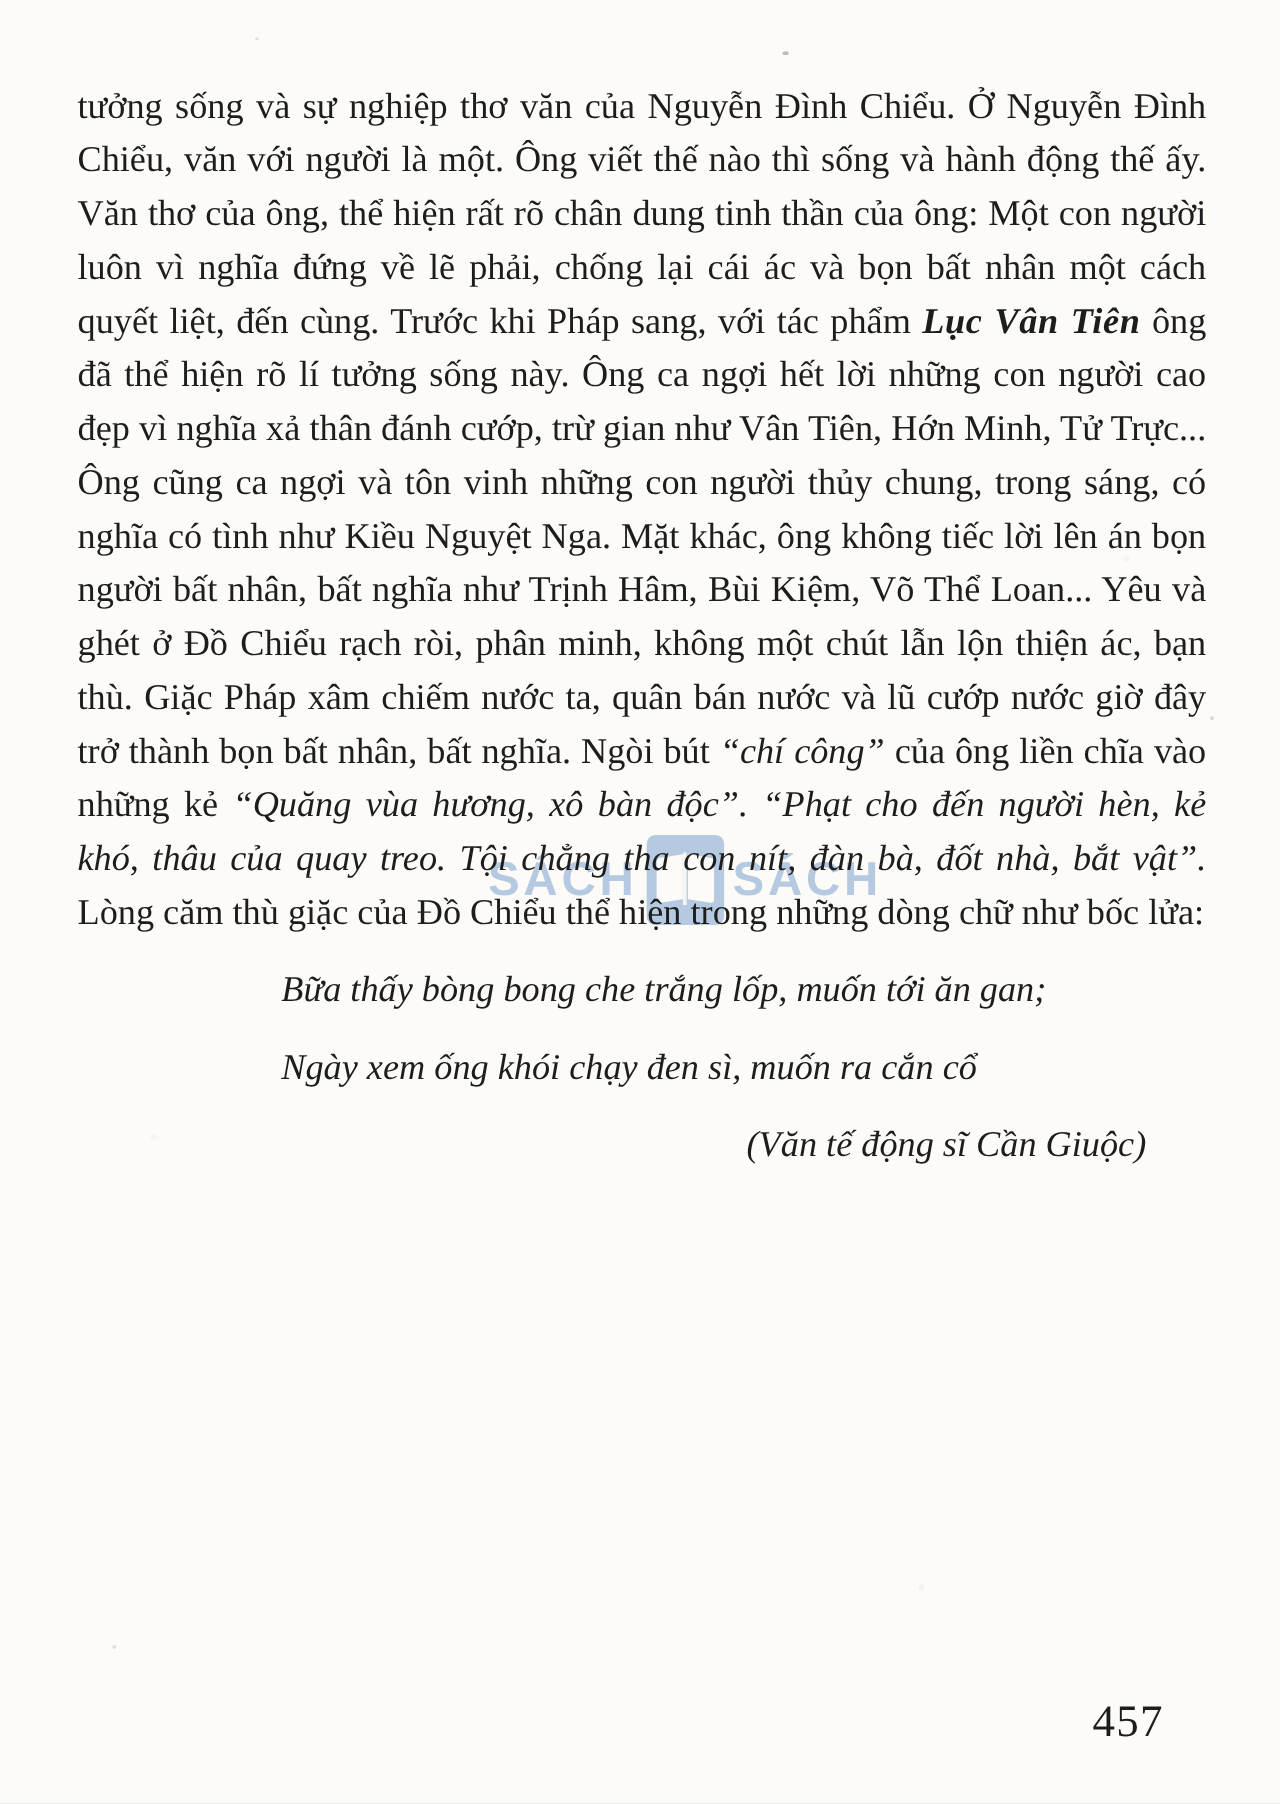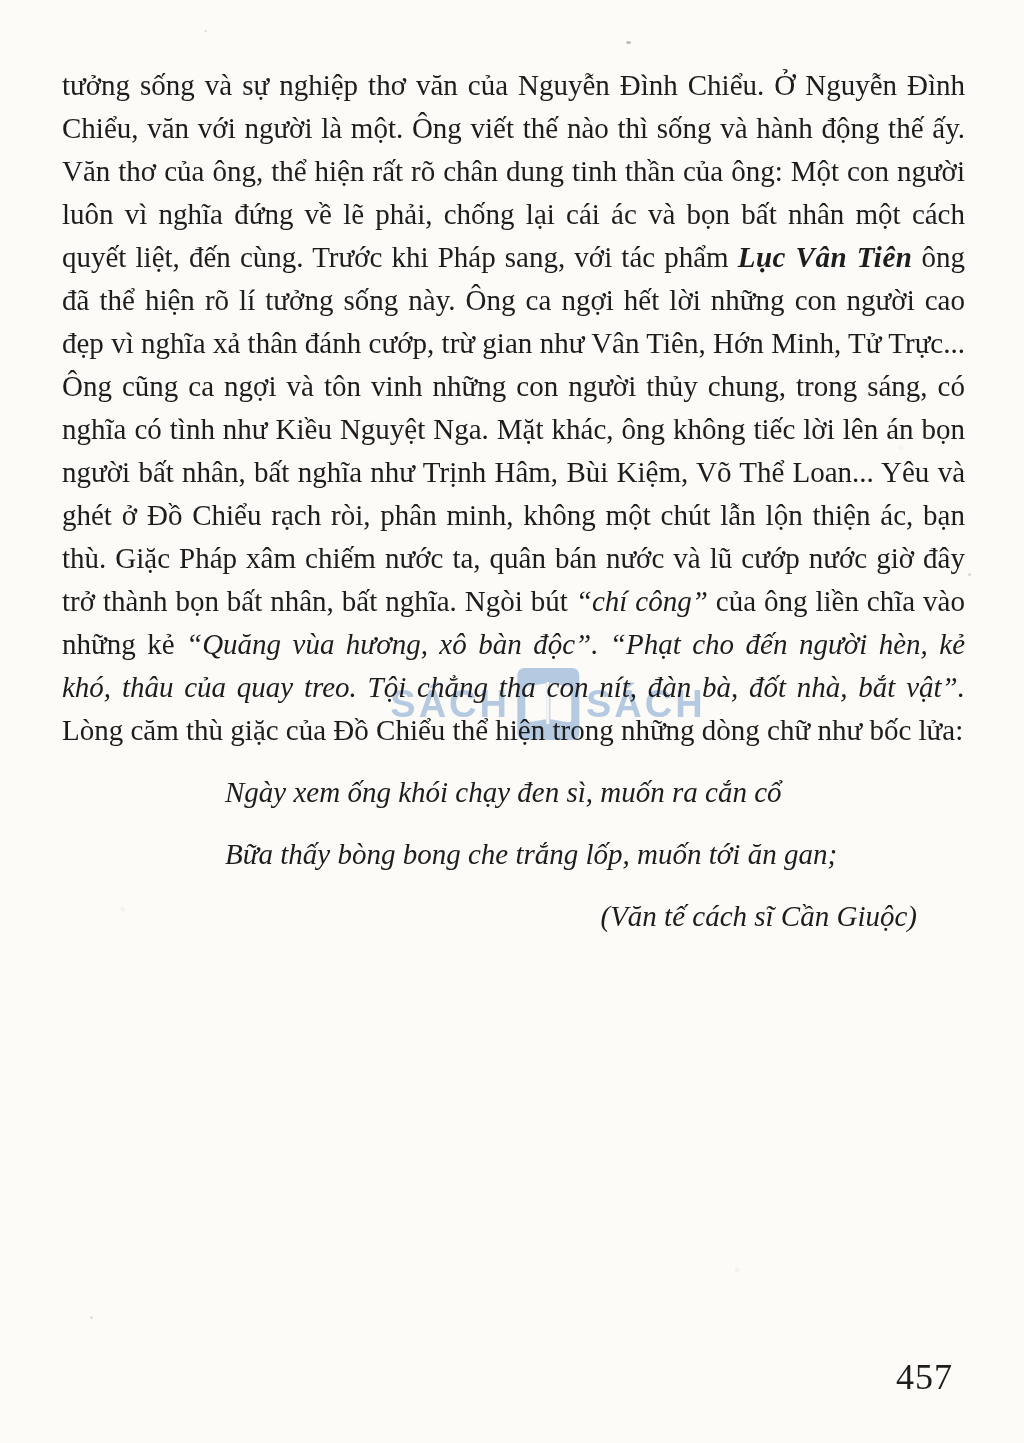--- a/index.html
+++ b/index.html
@@ -31,21 +31,21 @@
   .para.indent{text-indent:46px;margin-top:22px;}
   .seg-normal{font-style:normal;}
   .seg-italic{font-style:italic;}
   .seg-bold-italic{font-style:italic;font-weight:bold;letter-spacing:.5px;}
 
   .verse{margin-top:3px;}
   .verse-line{margin:19px 0 0 163px;font-style:italic;text-align:left;}
   .attribution{font-style:italic;text-align:right;padding-right:48px;margin-top:19px;}
 
   .page-number{
-    position:absolute;left:896px;top:1356px;
+    position:absolute;left:874px;top:1356px;
     font-size:36px;letter-spacing:1px;z-index:2;
   }
 
   
   .watermark{
     position:absolute;top:668px;left:548px;transform:translateX(-50%);
     display:flex;flex-direction:column;align-items:flex-end;
     font-family:"Liberation Sans", sans-serif;
     z-index:1;opacity:.8;user-select:none;
   }
@@ -72,24 +72,24 @@
           <span class="book-right"></span>
           <span class="book-spine"></span>
       </span>
       <span>SÁCH</span>
     </div>
   </div>
 
   <div class="body-text">
       <p class="para"><span class="seg-normal">tưởng sống và sự nghiệp thơ văn của Nguyễn Đình Chiểu. Ở Nguyễn Đình Chiểu, văn với người là một. Ông viết thế nào thì sống và hành động thế ấy. Văn thơ của ông, thể hiện rất rõ chân dung tinh thần của ông: Một con người luôn vì nghĩa đứng về lẽ phải, chống lại cái ác và bọn bất nhân một cách quyết liệt, đến cùng. Trước khi Pháp sang, với tác phẩm </span><span class="seg-bold-italic">Lục Vân Tiên</span><span class="seg-normal"> ông đã thể hiện rõ lí tưởng sống này. Ông ca ngợi hết lời những con người cao đẹp vì nghĩa xả thân đánh cướp, trừ gian như Vân Tiên, Hớn Minh, Tử Trực... Ông cũng ca ngợi và tôn vinh những con người thủy chung, trong sáng, có nghĩa có tình như Kiều Nguyệt Nga. Mặt khác, ông không tiếc lời lên án bọn người bất nhân, bất nghĩa như Trịnh Hâm, Bùi Kiệm, Võ Thể Loan... Yêu và ghét ở Đồ Chiểu rạch ròi, phân minh, không một chút lẫn lộn thiện ác, bạn thù. Giặc Pháp xâm chiếm nước ta, quân bán nước và lũ cướp nước giờ đây trở thành bọn bất nhân, bất nghĩa. Ngòi bút </span><span class="seg-italic">“chí công”</span><span class="seg-normal"> của ông liền chĩa vào những kẻ </span><span class="seg-italic">“Quăng vùa hương, xô bàn độc”. “Phạt cho đến người hèn, kẻ khó, thâu của quay treo. Tội chẳng tha con nít, đàn bà, đốt nhà, bắt vật”.</span><span class="seg-normal"> Lòng căm thù giặc của Đồ Chiểu thể hiện trong những dòng chữ như bốc lửa:</span></p>
       <div class="verse">
+        <div class="verse-line">Bữa thấy bòng bong che trắng lốp, muốn tới ăn gan;</div>
         <div class="verse-line">Ngày xem ống khói chạy đen sì, muốn ra cắn cổ</div>
-        <div class="verse-line">Bữa thấy bòng bong che trắng lốp, muốn tới ăn gan;</div>
       </div>
-      <div class="attribution">(Văn tế cách sĩ Cần Giuộc)</div>
+      <div class="attribution">(Văn tế động sĩ Cần Giuộc)</div>
     </div>
 
   <div class="page-number">457</div>
 
   <div class="speck" style="left:626px;top:41px;width:5px;height:3px;"></div>
   <div class="speck" style="left:204px;top:30px;width:3px;height:2px;opacity:.25;"></div>
   <div class="speck" style="left:968px;top:573px;width:3px;height:3px;opacity:.3;"></div>
   <div class="speck" style="left:90px;top:1316px;width:3px;height:3px;opacity:.25;"></div>
 </div>
 

